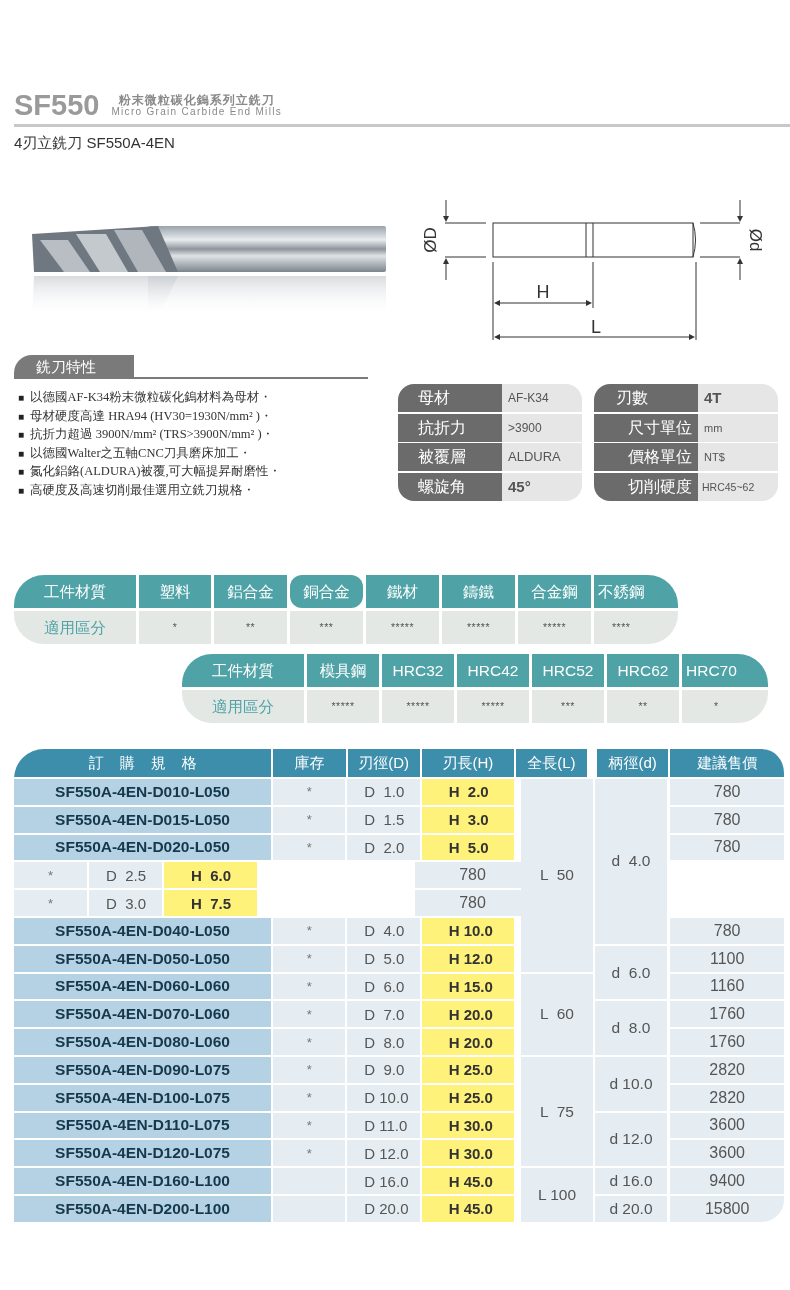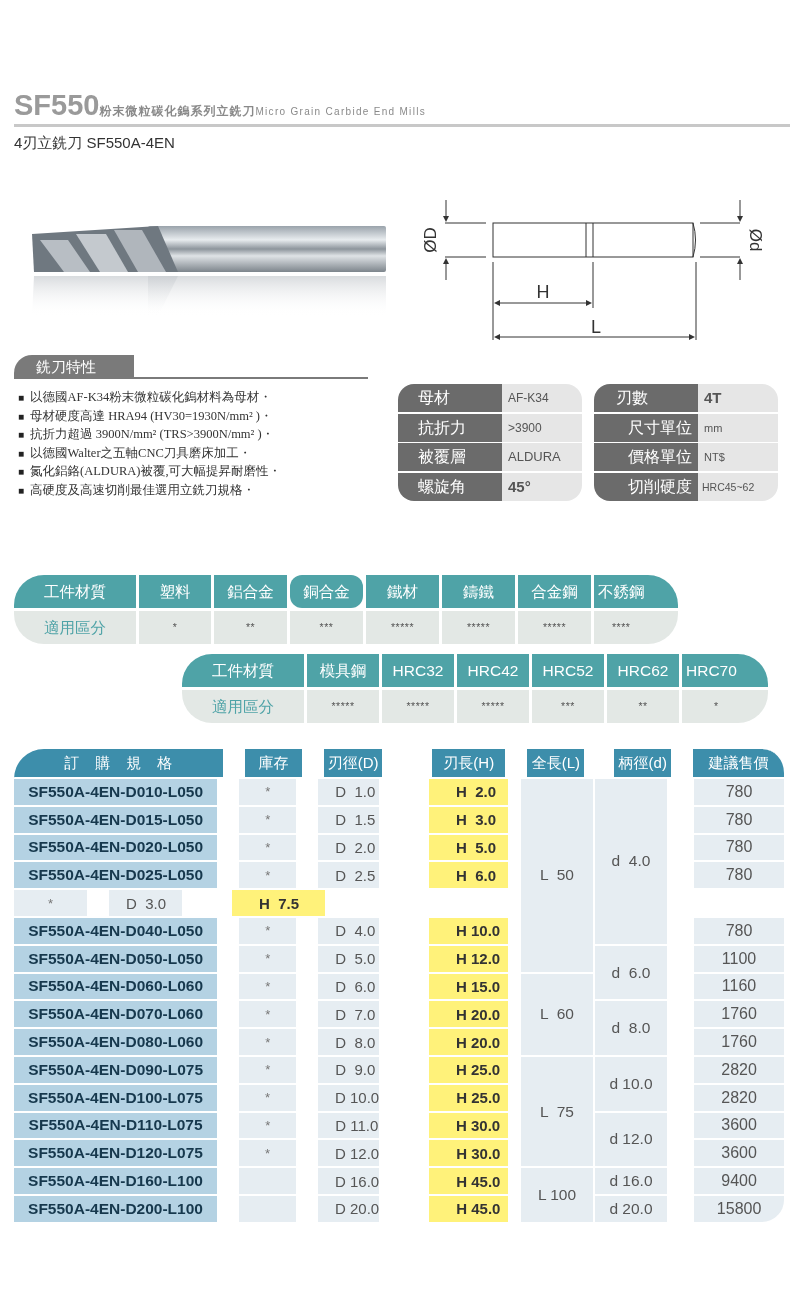--- a/index.html
+++ b/index.html
@@ -1,21 +1,21 @@
 <!DOCTYPE html>
 <html><head>
 <meta charset="utf-8">
 <style>
   * { box-sizing: border-box; margin: 0; padding: 0; }
   body { width: 790px; height: 1290px; background: #ffffff; font-family: "Liberation Sans", "DejaVu Sans", sans-serif; position: relative; overflow: hidden; color: #333; }
 
   .header { position: absolute; left: 14px; top: 86px; width: 776px; }
   .brand { display: flex; align-items: flex-end; height: 34px; }
   .brand-code { font-size: 29px; font-weight: bold; color: #9a9a9a; letter-spacing: 0px; line-height: 30px; }
-  .brand-sub { display: flex; flex-direction: row; line-height: 11px; padding-bottom: 3px; text-align: center; }
+  .brand-sub { margin-left: 12px; display: flex; flex-direction: column; line-height: 11px; padding-bottom: 3px; text-align: center; }
   .brand-cn { font-size: 12px; color: #8a8a8a; font-weight: bold; letter-spacing: 1px; }
   .brand-en { font-size: 10px; color: #8a8a8a; letter-spacing: 1.3px; }
   .brand-line { position: absolute; left: 0; top: 38px; width: 776px; height: 3px; background: #c8c8c8; }
   .model-title { position: absolute; left: 0; top: 48px; font-size: 15px; color: #333; white-space: nowrap; }
 
   .tool-img { position: absolute; left: 28px; top: 220px; width: 360px; height: 100px; }
 
   .diagram { position: absolute; left: 400px; top: 180px; width: 390px; height: 170px; }
 
   .feature-tab { position: absolute; left: 14px; top: 355px; width: 120px; height: 24px; background: #7a7a7a; border-top-left-radius: 18px; color: #fff; font-size: 15px; padding-left: 22px; line-height: 24px; }
@@ -41,28 +41,28 @@
   .mat-cell { height: 33px; margin-right: 3px; text-align: center; line-height: 33px; }
   .mat-head .mat-cell { background: #4fa3a7; color: #fff; font-size: 15.5px; }
   .mat-val .mat-cell { background: #e3e8e5; color: #555; font-size: 10.5px; letter-spacing: 0.5px; }
   .mat-val .mat-label { color: #4fa3a7; font-size: 15.5px; letter-spacing: 0; }
   .mat-head .mat-label { border-top-left-radius: 30px; }
   .mat-val .mat-label { border-bottom-left-radius: 30px; }
   .mat-head .mat-last { border-top-right-radius: 30px; }
   .mat-val .mat-last { border-bottom-right-radius: 30px; }
 
   .order { position: absolute; left: 14px; top: 749px; width: 772px; }
-  .o-row { display: flex; height: 27.8px; gap: 20px; }
+  .o-row { display: flex; height: 27.8px; }
   .o-cell { text-align: center; border-right: 2px solid #fff; border-bottom: 2px solid #fff; font-size: 15.5px; display: flex; align-items: center; justify-content: center; }
   .o-head .o-cell { background: #3d8eab; color: #fff; height: 30px; font-size: 15px; }
   .o-head { height: 30px; }
   .c-spec { width: 262px; }
   .c-stock { width: 75px; }
   .c-d { width: 75px; }
-  .c-h { width: 95px; margin-left: 28px; }
+  .c-h { width: 95px; }
   .c-l { width: 74px; }
   .c-sd { width: 74px; margin-left: 8px; }
   .c-price { width: 117px; }
   .o-body .c-spec { background: #b4d2e3; color: #16384d; font-weight: bold; font-size: 15.5px; }
   .o-body .c-stock { background: #e6edf2; color: #777; font-size: 13px; }
   .o-body .c-d { background: #e6edf2; color: #555; justify-content: flex-start; padding-left: 17px; white-space: pre; font-size: 15px; }
   .o-body .c-h { background: #fff27a; color: #333; font-weight: bold; justify-content: flex-start; padding-left: 27px; white-space: pre; font-size: 15px; }
   .o-body .c-price { background: #e6edf2; color: #555; font-size: 16px; }
   .o-head .c-spec { border-top-left-radius: 32px; letter-spacing: 16px; padding-left: 16px; }
   .o-head .c-price { border-top-right-radius: 24px; }
@@ -268,21 +268,20 @@
       <div class="o-row">
         <div class="o-cell c-spec">SF550A-4EN-D020-L050</div>
         <div class="o-cell c-stock">*</div>
         <div class="o-cell c-d">D  2.0</div>
         <div class="o-cell c-h">H  5.0</div>
         <div class="o-cell c-l" style="visibility: hidden;"></div>
         <div class="o-cell c-sd" style="visibility: hidden;"></div>
         <div class="o-cell c-price">780</div>
       </div>
       <div class="o-row">
-        <div class="o-cell c-spec">SF550A-4EN-D025-L050</div>
         <div class="o-cell c-stock">*</div>
         <div class="o-cell c-d">D  2.5</div>
         <div class="o-cell c-h">H  6.0</div>
         <div class="o-cell c-l" style="visibility: hidden;"></div>
         <div class="o-cell c-sd" style="visibility: hidden;"></div>
         <div class="o-cell c-price">780</div>
       </div>
       <div class="o-row">
         <div class="o-cell c-stock">*</div>
         <div class="o-cell c-d">D  3.0</div>

